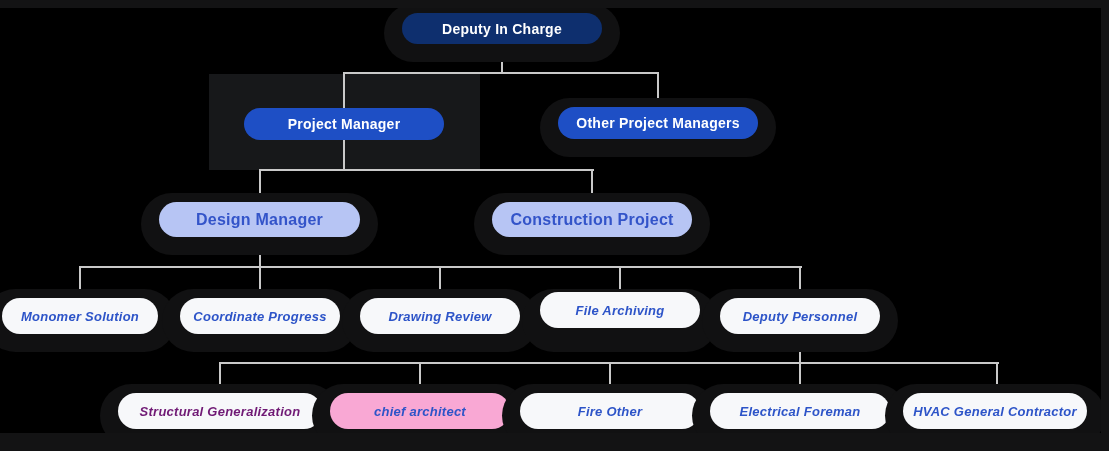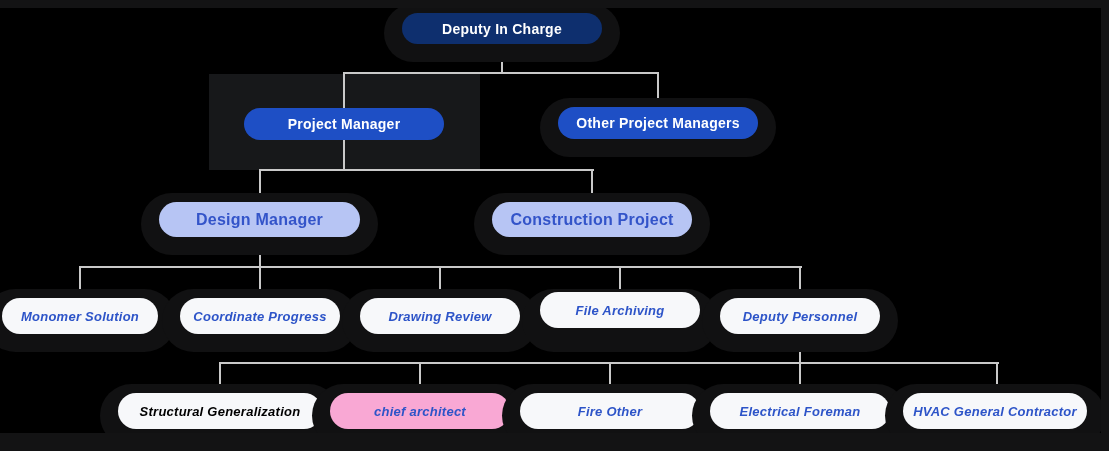--- a/index.html
+++ b/index.html
@@ -75,21 +75,21 @@
         <div class="pill lv4" style="left: 2px; top: 298px; width: 156px; height: 36px; background: rgb(247, 248, 250); color: rgb(45, 84, 200);">Monomer Solution</div>
         <div class="glow" style="left: 162px; top: 289px; width: 196px; height: 63px; background: rgb(17, 17, 18);"></div>
         <div class="pill lv4" style="left: 180px; top: 298px; width: 160px; height: 36px; background: rgb(247, 248, 250); color: rgb(45, 84, 200);">Coordinate Progress</div>
         <div class="glow" style="left: 342px; top: 289px; width: 196px; height: 63px; background: rgb(17, 17, 18);"></div>
         <div class="pill lv4" style="left: 360px; top: 298px; width: 160px; height: 36px; background: rgb(247, 248, 250); color: rgb(45, 84, 200);">Drawing Review</div>
         <div class="glow" style="left: 522px; top: 289px; width: 196px; height: 63px; background: rgb(17, 17, 18);"></div>
         <div class="pill lv4" style="left: 540px; top: 292px; width: 160px; height: 36px; background: rgb(247, 248, 250); color: rgb(45, 84, 200);">File Archiving</div>
         <div class="glow" style="left: 702px; top: 289px; width: 196px; height: 63px; background: rgb(17, 17, 18);"></div>
         <div class="pill lv4" style="left: 720px; top: 298px; width: 160px; height: 36px; background: rgb(247, 248, 250); color: rgb(45, 84, 200);">Deputy Personnel</div>
         <div class="glow" style="left: 100px; top: 384px; width: 240px; height: 63px; background: rgb(17, 17, 18);"></div>
-        <div class="pill lv5" style="left: 118px; top: 393px; width: 204px; height: 36px; background: rgb(247, 248, 250); color: #000000;">Structural Generalization</div>
+        <div class="pill lv5" style="left: 118px; top: 393px; width: 204px; height: 36px; background: rgb(247, 248, 250); color: #701a75;">Structural Generalization</div>
         <div class="glow" style="left: 312px; top: 384px; width: 216px; height: 63px; background: rgb(17, 17, 18);"></div>
         <div class="pill lv5" style="left: 330px; top: 393px; width: 180px; height: 36px; background: #f9a8d4; color: rgb(45, 84, 200);">chief architect</div>
         <div class="glow" style="left: 502px; top: 384px; width: 216px; height: 63px; background: rgb(17, 17, 18);"></div>
         <div class="pill lv5" style="left: 520px; top: 393px; width: 180px; height: 36px; background: rgb(247, 248, 250); color: rgb(45, 84, 200);">Fire Other</div>
         <div class="glow" style="left: 692px; top: 384px; width: 216px; height: 63px; background: rgb(17, 17, 18);"></div>
         <div class="pill lv5" style="left: 710px; top: 393px; width: 180px; height: 36px; background: rgb(247, 248, 250); color: rgb(45, 84, 200);">Electrical Foreman</div>
         <div class="glow" style="left: 885px; top: 384px; width: 220px; height: 63px; background: rgb(17, 17, 18);"></div>
         <div class="pill lv5" style="left: 903px; top: 393px; width: 184px; height: 36px; background: rgb(247, 248, 250); color: rgb(45, 84, 200);">HVAC General Contractor</div>
       </div>
   </div>

